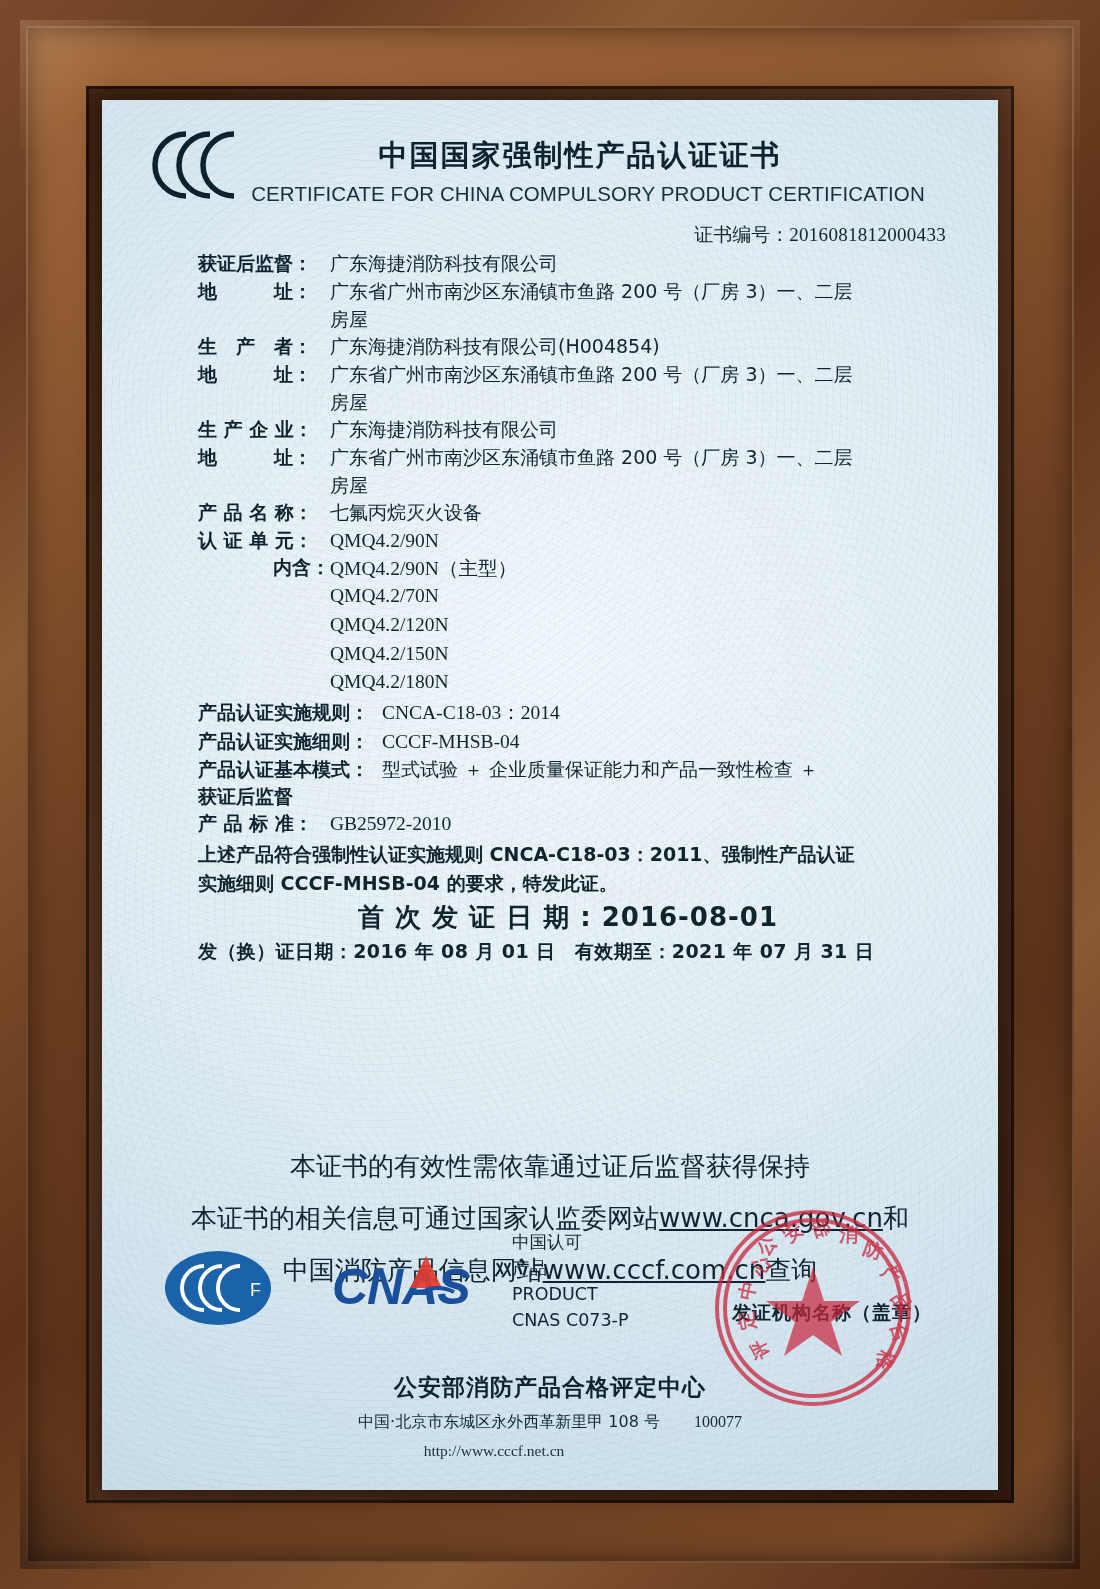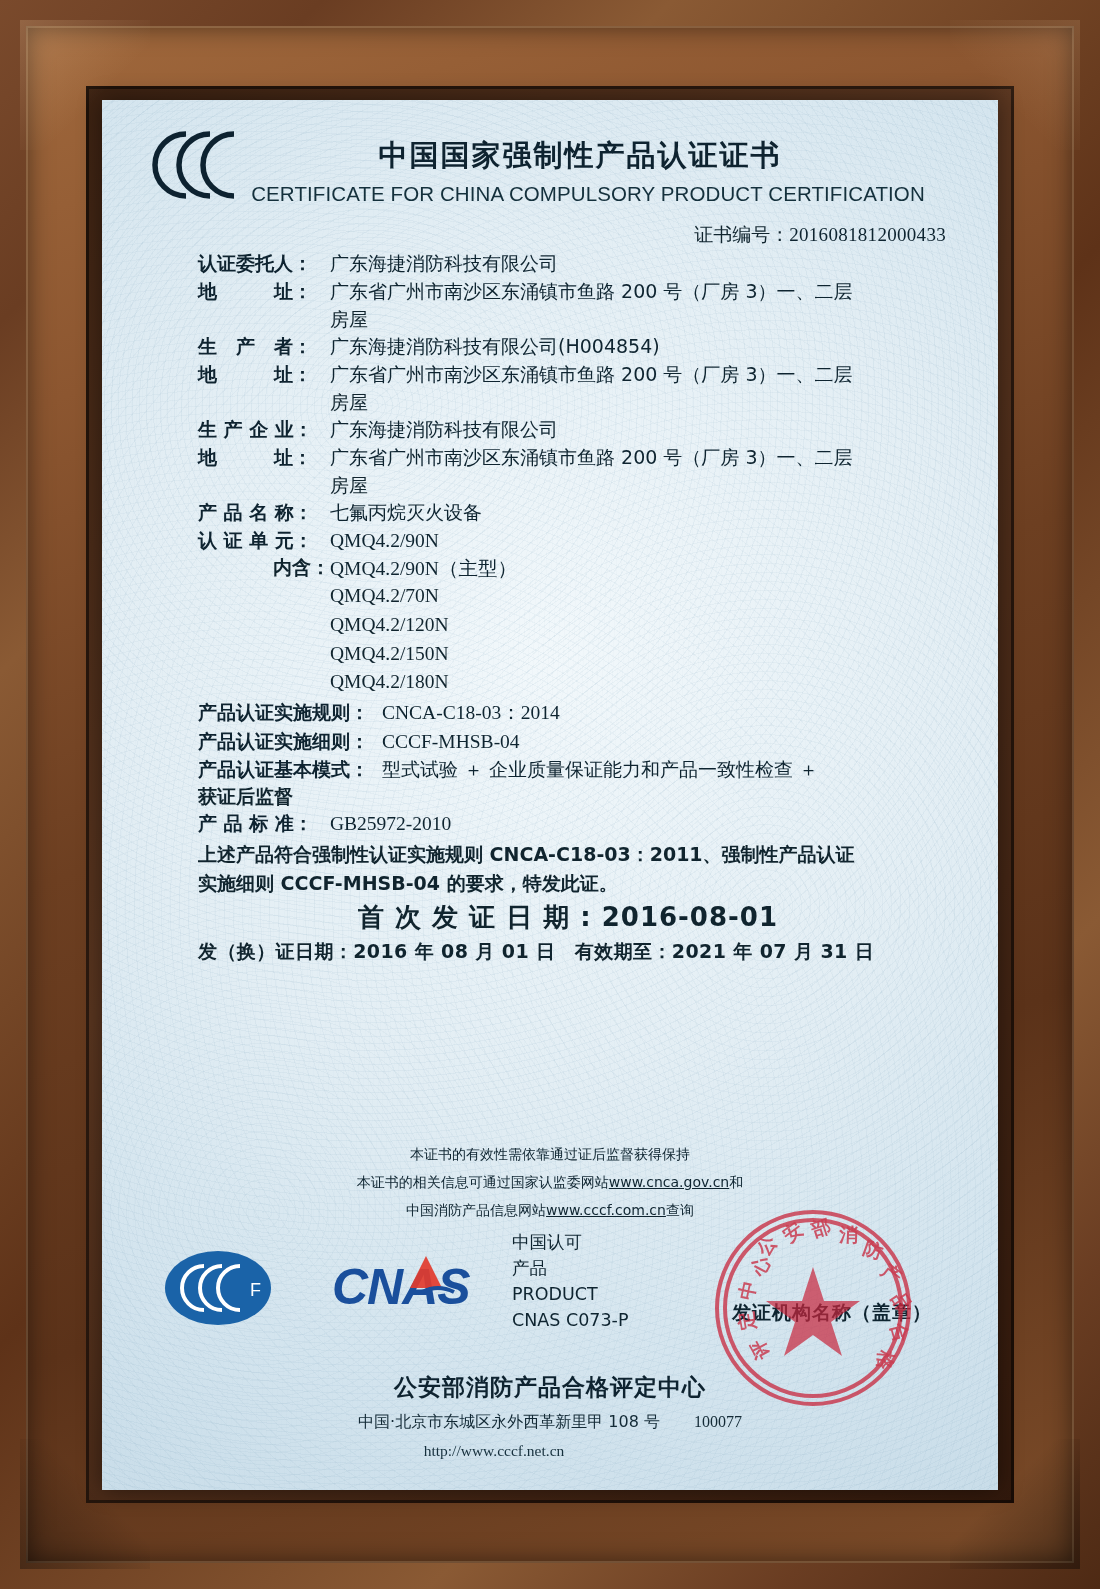--- a/index.html
+++ b/index.html
@@ -201,21 +201,21 @@
     letter-spacing: 0.4px;
   }
 
   
   .notes {
     position: absolute;
     left: 0; top: 1040px;
     width: 896px;
     text-align: center;
     font-family: "DejaVu Sans", "Liberation Sans", sans-serif;
-    font-size: 14px;
+    font-size: 26px;
     line-height: 2.0;
     color: #0e2430;
   }
   .notes .u { text-decoration: underline; }
 
   
   .cccf-badge {
     position: absolute;
     left: 62px; top: 1150px;
     width: 108px; height: 76px;
@@ -313,21 +313,21 @@
     <div class="title-cn">中国国家强制性产品认证证书</div>
     <div class="title-en">CERTIFICATE FOR CHINA COMPULSORY PRODUCT CERTIFICATION</div>
 
     <div class="cert-no">
       <span>证书编号：</span><span class="val">2016081812000433</span>
     </div>
 
     <div class="fields">
 
       <div class="row">
-        <div class="lbl">认证委托人：</div>
+        <div class="lbl">获证后监督：</div>
         <div class="val">广东海捷消防科技有限公司</div>
       </div>
 
       <div class="row">
         <div class="lbl">地　　　址：</div>
         <div class="val">广东省广州市南沙区东涌镇市鱼路 200 号（厂房 3）一、二层</div>
       </div>
       <div class="cont">房屋</div>
 
       <div class="row">

